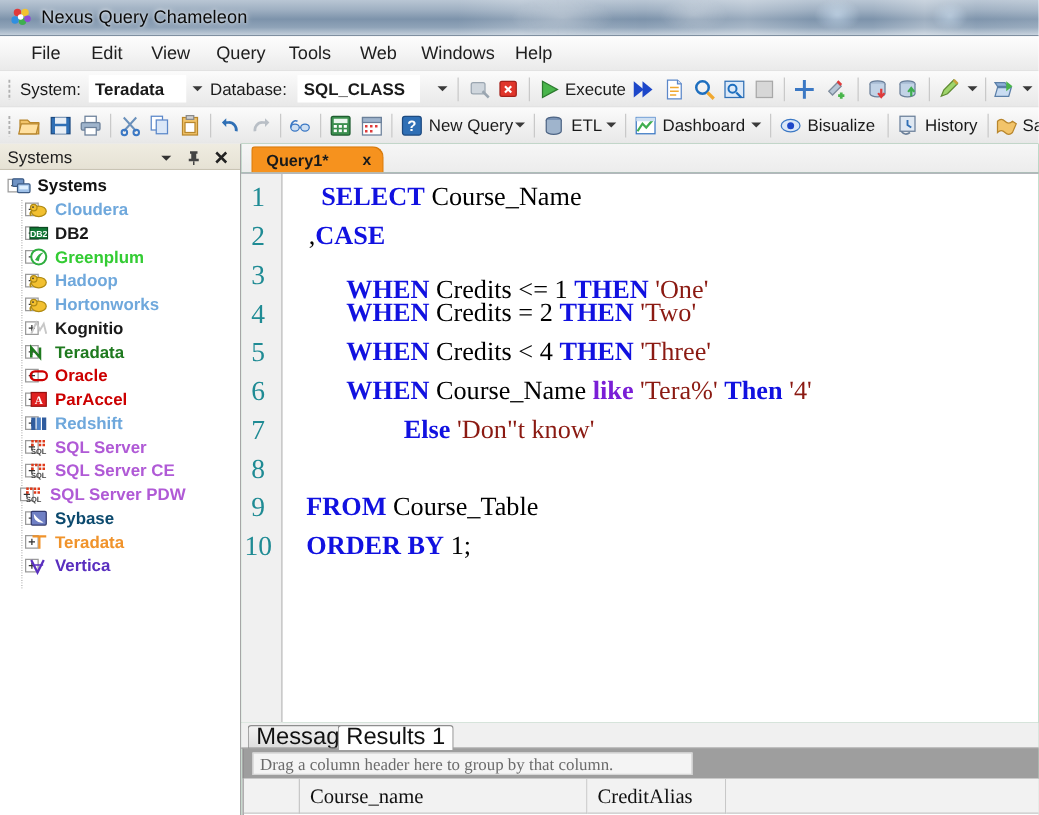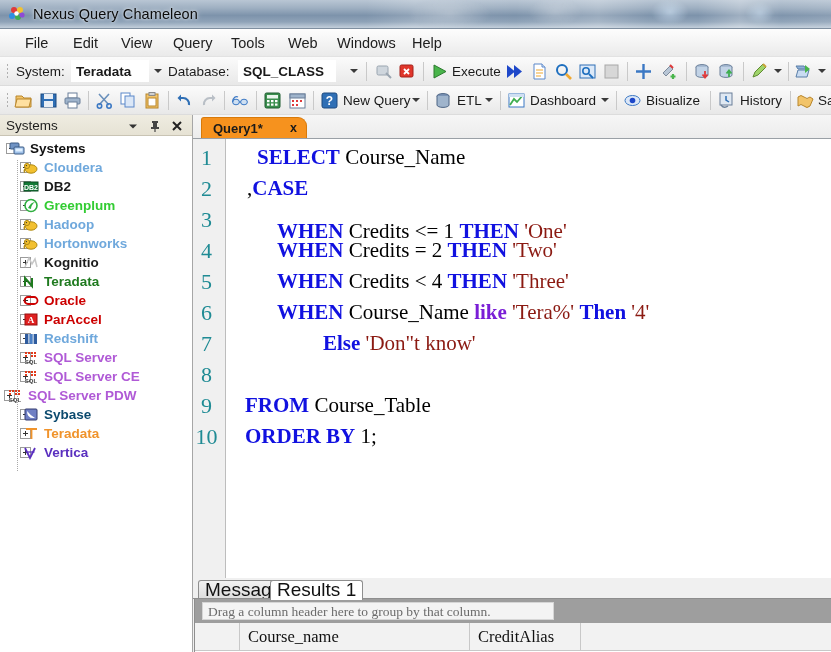--- a/index.html
+++ b/index.html
@@ -615,21 +615,21 @@
               <rect x="11" y="2" width="2" height="2"></rect>
               <rect x="2" y="5" width="2" height="2"></rect>
               <rect x="8" y="5" width="2" height="2"></rect>
               <rect x="11" y="5" width="2" height="2"></rect>
             </g>
           <text x="8" y="13.5" font-size="6" font-family="Liberation Sans" fill="#444" text-anchor="middle" font-weight="bold">SQL</text>
         </svg>
         <div class="tlabel" style="color:#b05ad6">SQL Server CE</div>
       </div>
 
-      <div class="tnode" style="left:4px;top:250px;width:170px">
+      <div class="tnode" style="left:16px;top:250px;width:170px">
         <div class="expander plus"></div>
         <svg class="ticon" viewBox="0 0 16 15">
           <g fill="#e03a1a">
               <rect x="2" y="2" width="2" height="2"></rect>
               <rect x="5" y="2" width="2" height="2"></rect>
               <rect x="8" y="2" width="2" height="2"></rect>
               <rect x="11" y="2" width="2" height="2"></rect>
               <rect x="2" y="5" width="2" height="2"></rect>
               <rect x="8" y="5" width="2" height="2"></rect>
               <rect x="11" y="5" width="2" height="2"></rect>

